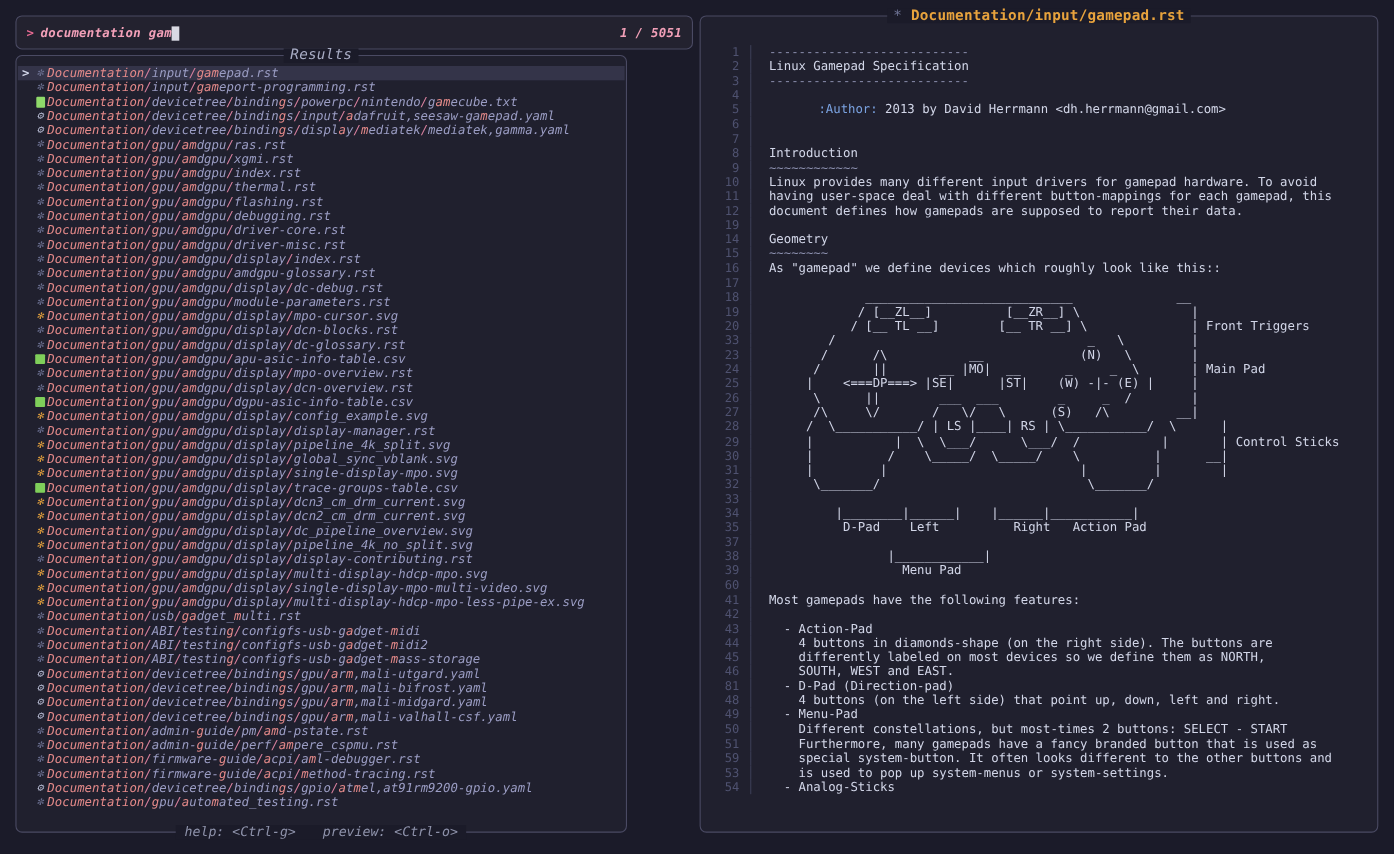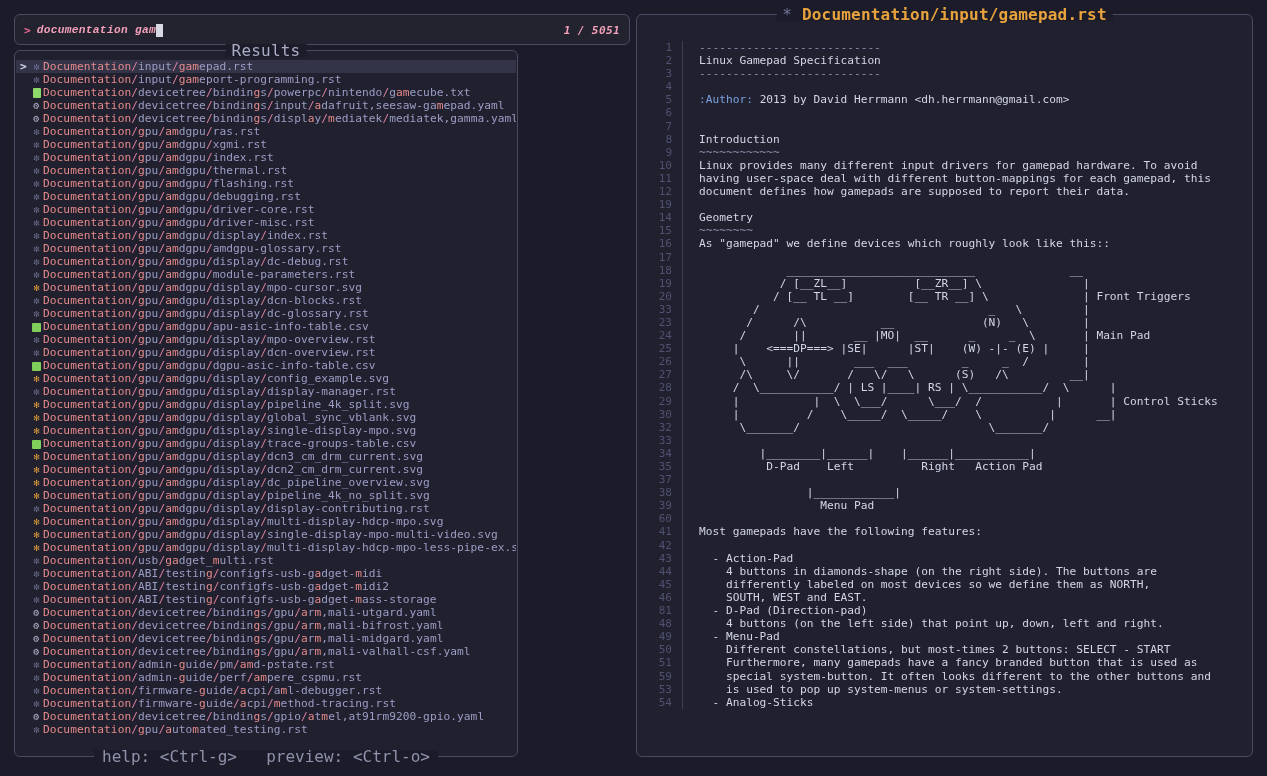--- a/index.html
+++ b/index.html
@@ -26,21 +26,21 @@
   .box {
     position: absolute;
     border: 1px solid #4a4a63;
     border-radius: 6px;
     box-sizing: border-box;
     background: #20202e;
   }
   .box-title {
     position: absolute;
     top: -7px;
-    font-size: 16px;
+    font-size: 13px;
     line-height: 13px;
     background: #1b1b29;
     padding: 0 6px;
     white-space: nowrap;
     letter-spacing: 0.2px;
   }
   .box-title.center { left: 50%; transform: translateX(-50%); }
 
   
   #prompt-box {
@@ -57,53 +57,53 @@
   #prompt-caret {
     color: #e86a92;
     margin-right: 6px;
     font-weight: bold;
   }
   #prompt-text {
     color: #f2a0b8;
     font-style: italic;
     font-weight: bold;
     letter-spacing: 0.3px;
-    font-family: Liberation Mono, monospace;
   }
   #prompt-cursor {
     display: inline-block;
     width: 7px; height: 13px;
     background: #d9d9e3;
     margin-left: 0px;
     vertical-align: -2px;
   }
   #prompt-counter {
     margin-left: auto;
     color: #f2a0b8;
     font-style: italic;
     font-weight: bold;
     letter-spacing: 0.3px;
   }
 
   
   #results-box {
     left: 14px; top: 50px;
-    width: 504px; height: 707px;
+    width: 556px; height: 707px;
     background: #20202e;
+    font-style: italic;
   }
   #results-title { color: #a8acc4; }
   #results-footer {
     position: absolute;
     left: 50%; transform: translateX(-50%);
     bottom: -7px;
     background: #1b1b29;
     padding: 0 8px;
     color: #8e92aa;
     white-space: nowrap;
-    font-size: 16px;
+    font-size: 12px;
     line-height: 13px;
   }
   #results-footer .sep { display: inline-block; width: 10px; }
   #results-list {
     position: absolute;
     left: 1px; right: 1px; top: 9px;
     overflow: hidden;
     height: 690px;
   }
   .res-row {
@@ -184,21 +184,21 @@
     width: 1px;
     background: #3b3d55;
     margin-right: 16px;
   }
   .pv-text {
     flex: 1 1 auto;
     color: #d2d6e8;
     font-size: 11.2px;
     overflow: hidden;
   }
-  .pv-text .tok-field { color: #7aa2e0; }
+  .pv-text .tok-field { color: #7aa2e0; margin-left: 45px; }
   .pv-text .tok-dim { color: #8b8fae; }
 </style>
 </head>
 <body>
 
 <div class="app">
 
   <div class="box" id="prompt-box">
     <div id="prompt-row">
       <span id="prompt-caret">&gt;</span>
@@ -507,20 +507,21 @@
         <div class="pv-line"><span class="pv-num">20</span><span class="pv-gutter"></span><span class="pv-text">           / [__ TL __]        [__ TR __] \              | Front Triggers</span></div>
         <div class="pv-line"><span class="pv-num">33</span><span class="pv-gutter"></span><span class="pv-text">        /                                  _   \         |</span></div>
         <div class="pv-line"><span class="pv-num">23</span><span class="pv-gutter"></span><span class="pv-text">       /      /\           __             (N)   \        |</span></div>
         <div class="pv-line"><span class="pv-num">24</span><span class="pv-gutter"></span><span class="pv-text">      /       ||       __ |MO|  __      _     _  \       | Main Pad</span></div>
         <div class="pv-line"><span class="pv-num">25</span><span class="pv-gutter"></span><span class="pv-text">     |    &lt;===DP===&gt; |SE|      |ST|    (W) -|- (E) |     |</span></div>
         <div class="pv-line"><span class="pv-num">26</span><span class="pv-gutter"></span><span class="pv-text">      \      ||        ___  ___        _     _  /        |</span></div>
         <div class="pv-line"><span class="pv-num">27</span><span class="pv-gutter"></span><span class="pv-text">      /\     \/       /   \/   \      (S)   /\         __|</span></div>
         <div class="pv-line"><span class="pv-num">28</span><span class="pv-gutter"></span><span class="pv-text">     /  \___________/ | LS |____| RS | \___________/  \      |</span></div>
         <div class="pv-line"><span class="pv-num">29</span><span class="pv-gutter"></span><span class="pv-text">     |           |  \  \___/      \___/  /           |       | Control Sticks</span></div>
         <div class="pv-line"><span class="pv-num">30</span><span class="pv-gutter"></span><span class="pv-text">     |          /    \_____/  \_____/    \          |      __|</span></div>
+        <div class="pv-line"><span class="pv-num">31</span><span class="pv-gutter"></span><span class="pv-text">     |         |                          |         |        |</span></div>
         <div class="pv-line"><span class="pv-num">32</span><span class="pv-gutter"></span><span class="pv-text">      \_______/                            \_______/</span></div>
         <div class="pv-line"><span class="pv-num">33</span><span class="pv-gutter"></span><span class="pv-text"></span></div>
         <div class="pv-line"><span class="pv-num">34</span><span class="pv-gutter"></span><span class="pv-text">         |________|______|    |______|___________|</span></div>
         <div class="pv-line"><span class="pv-num">35</span><span class="pv-gutter"></span><span class="pv-text">          D-Pad    Left          Right   Action Pad</span></div>
         <div class="pv-line"><span class="pv-num">37</span><span class="pv-gutter"></span><span class="pv-text"></span></div>
         <div class="pv-line"><span class="pv-num">38</span><span class="pv-gutter"></span><span class="pv-text">                |____________|</span></div>
         <div class="pv-line"><span class="pv-num">39</span><span class="pv-gutter"></span><span class="pv-text">                  Menu Pad</span></div>
         <div class="pv-line"><span class="pv-num">60</span><span class="pv-gutter"></span><span class="pv-text"></span></div>
         <div class="pv-line"><span class="pv-num">41</span><span class="pv-gutter"></span><span class="pv-text">Most gamepads have the following features:</span></div>
         <div class="pv-line"><span class="pv-num">42</span><span class="pv-gutter"></span><span class="pv-text"></span></div>

